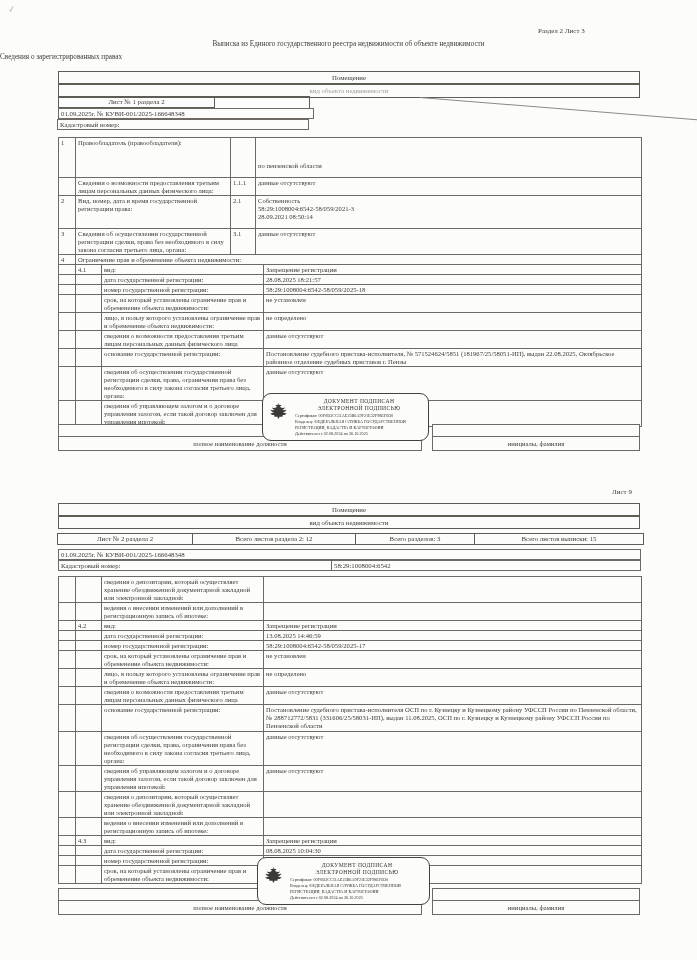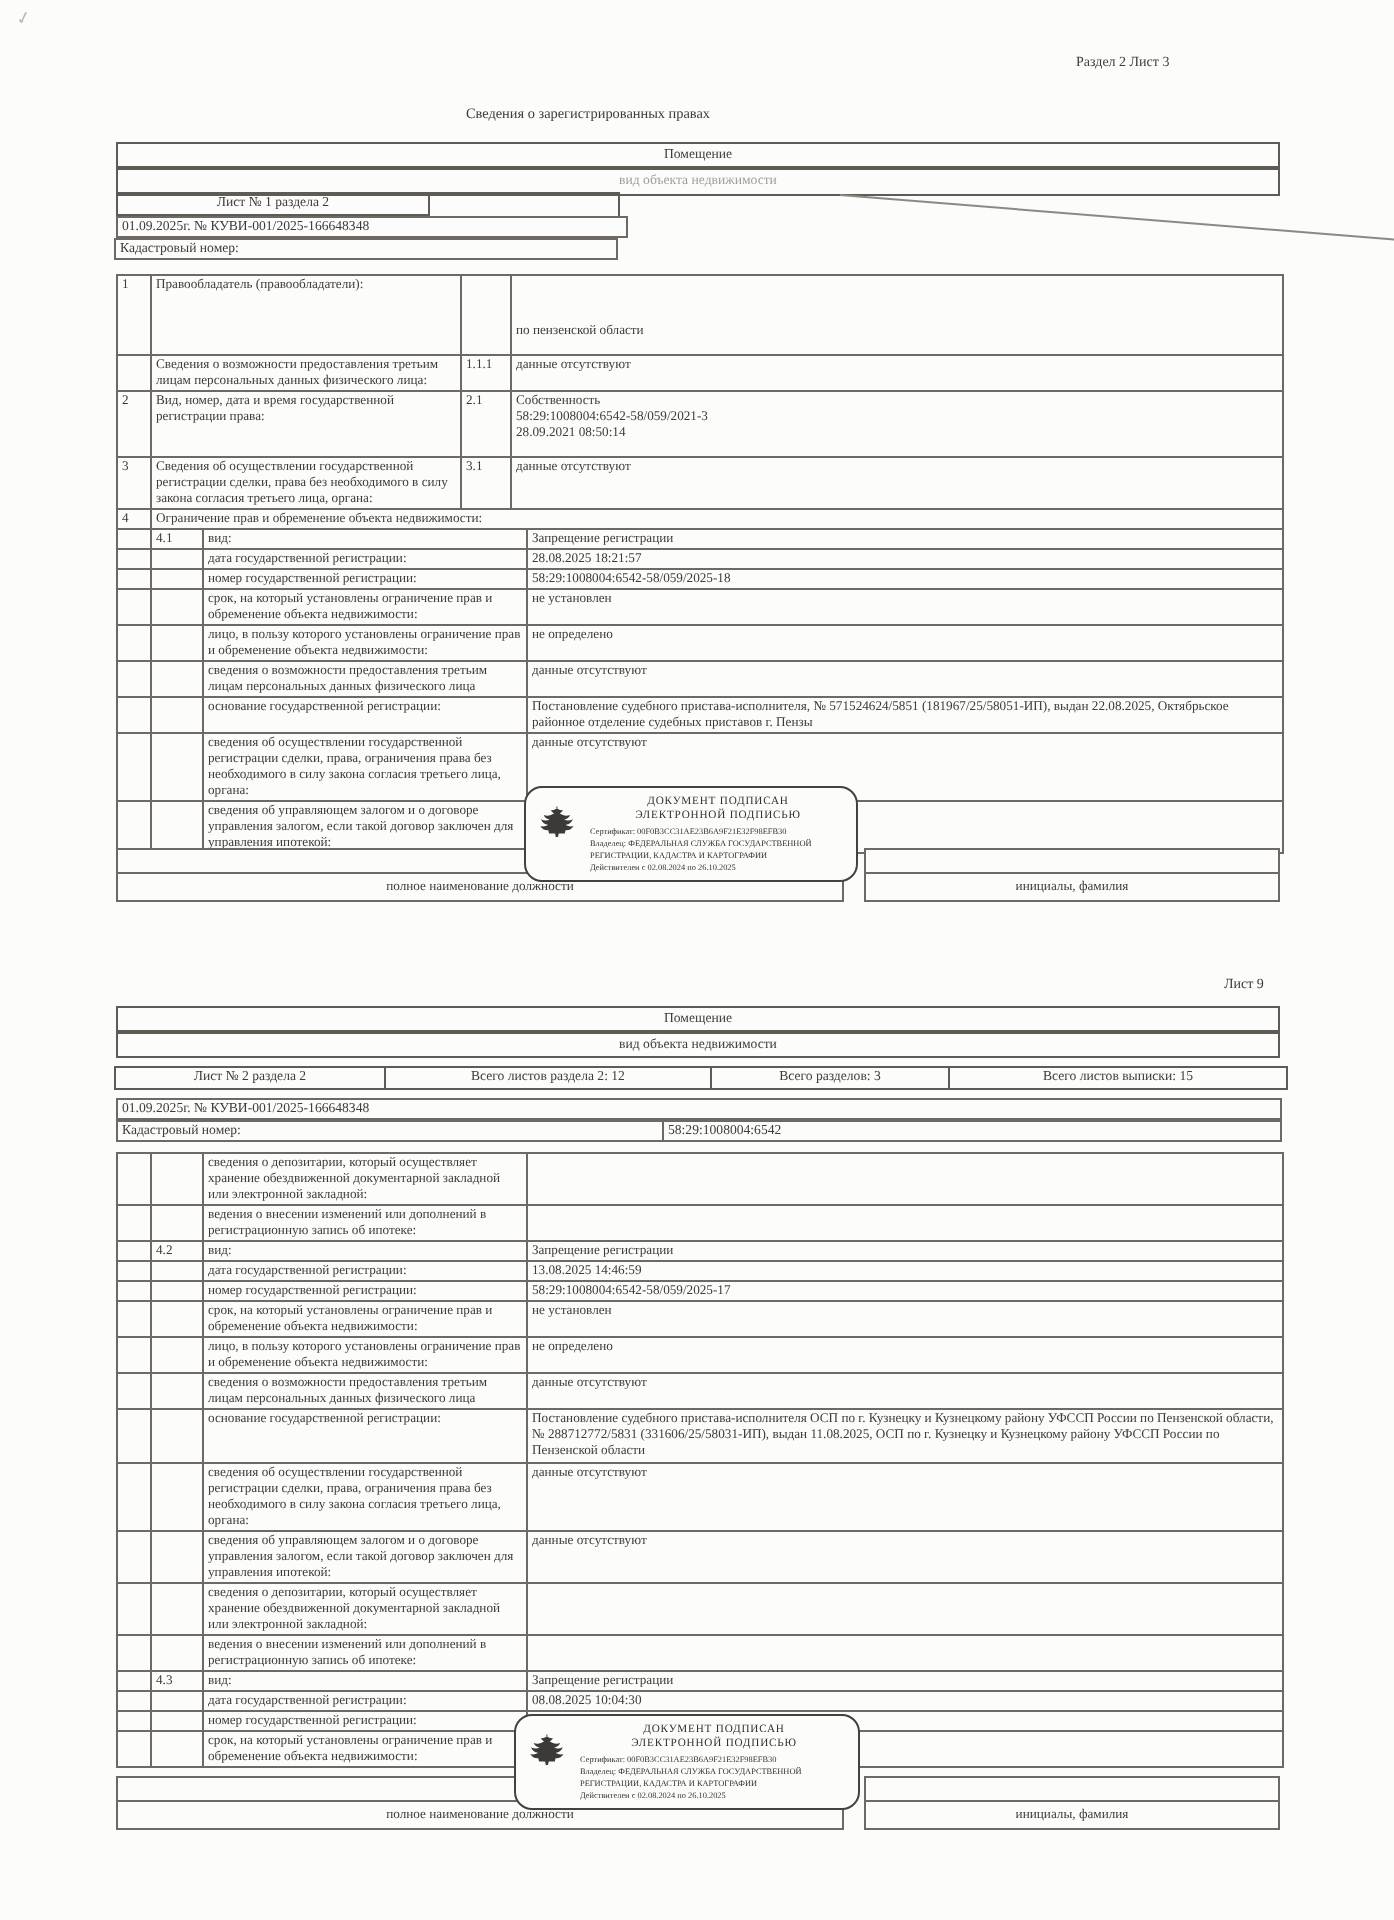--- a/index.html
+++ b/index.html
@@ -5,21 +5,21 @@
   html,body{margin:0;padding:0;background:#e8e8e6;}
   .page{position:relative;width:697px;height:960px;background:#fcfcfa;overflow:hidden;
         font-family:"Liberation Serif","DejaVu Serif",serif;color:#3f3c38;
         -webkit-font-smoothing:antialiased;}
   .abs{position:absolute;}
   .scan-mark{top:4px;left:8px;font-size:9px;color:#b9b6b0;transform:rotate(-12deg);}
   .corner{font-size:7px;}
   .p1c{top:27px;left:538px;}
   .p2c{top:488px;left:612px;}
   .title{top:40px;left:0;width:697px;text-align:center;font-size:7.2px;}
-  .subtitle{top:53px;left:0;width:560px;text-align:center;font-size:7.2px;padding-left:14px;}
+  .subtitle{top:53px;left:0;width:560px;font-size:7.2px;}
   .hbox{left:58px;width:580px;height:11px;border:1.2px solid #5f5b55;text-align:center;
         font-size:6.8px;line-height:11px;background:#fcfcfa;}
   .b1p1{top:71px;}
   .b2p1{top:83.5px;height:12px;}
   .b1p2{top:503px;}
   .b2p2{top:516px;}
   .faded{opacity:.5;}
   .scratch{top:97px;left:420px;width:280px;height:1px;background:#8d8982;
            transform:rotate(4.6deg);transform-origin:left top;z-index:3;}
   .sheetrow{top:96px;left:58px;display:flex;font-size:6.8px;}
@@ -60,20 +60,21 @@
   .fbox .cap{height:13px;line-height:13px;text-align:center;font-size:6.6px;margin-top:-1px;}
   .fl{width:364px;} .fr{width:208px;}
 </style>
 </head>
 <body>
 
 <div class="page">
   <div class="abs scan-mark">✓</div>
 
   <div class="abs corner p1c">Раздел 2  Лист 3</div>
+  <div class="abs title">Выписка из Единого государственного реестра недвижимости об объекте недвижимости</div>
   <div class="abs subtitle">Сведения о зарегистрированных правах</div>
 
   <div class="abs hbox b1p1">
     <span>Помещение</span>
   </div>
   <div class="abs hbox b2p1">
     <span class="faded">вид объекта недвижимости</span>
   </div>
   <div class="abs scratch"></div>
 

